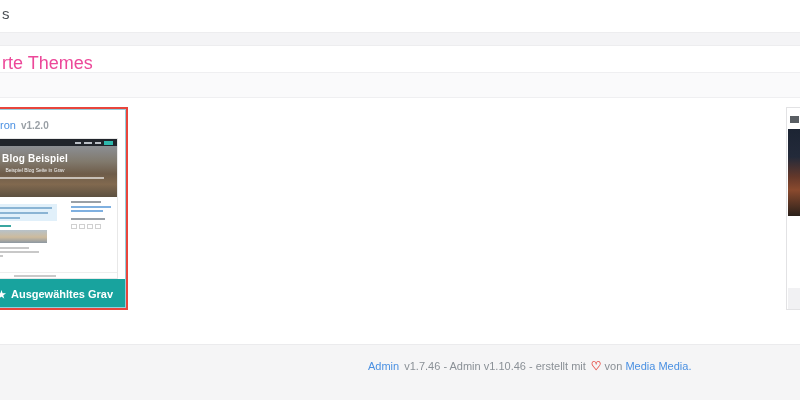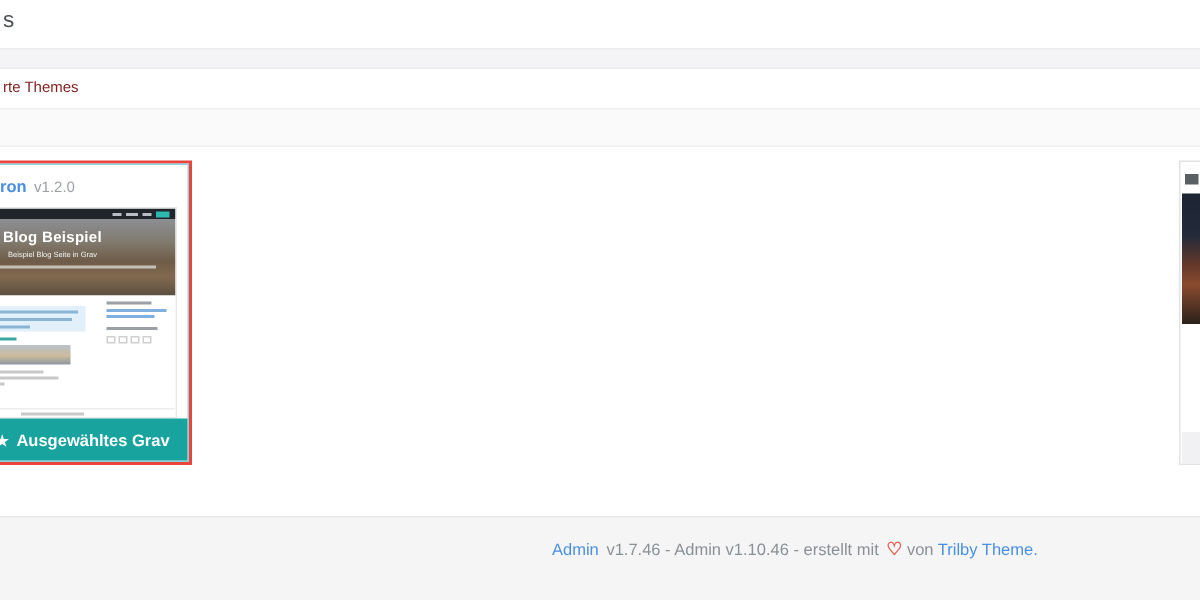--- a/index.html
+++ b/index.html
@@ -13,32 +13,32 @@
 
   
   .top-title { position: absolute; left: 2px; top: 5px; font-size: 15px; color: #4a4f54; }
 
   
   .band1 { position: absolute; left: 0; top: 32px; width: 800px; height: 14px;
            background: #f4f4f6; border-top: 1px solid #ededef; border-bottom: 1px solid #ededef; }
   .band2 { position: absolute; left: 0; top: 72px; width: 800px; height: 26px;
            background: #fafafb; border-top: 1px solid #efeff1; border-bottom: 1px solid #efeff1; }
 
-  .section-heading { position: absolute; left: 2px; top: 53px; font-size: 10px; color: #7f1d1d; }
+  .section-heading { position: absolute; left: 2px; top: 53px; font-size: 18px; color: #ec4899; }
 
   
   .theme-card {
     position: absolute; left: -58px; top: 107px; width: 186px; height: 203px;
     background: #fff; border: 2px solid #e8453c;
   }
   .theme-card .inner-ring { position: absolute; left: 0; top: 0; right: 0; bottom: 0;
     border: 1px solid #93cedd; pointer-events: none; }
   .theme-title { position: absolute; left: 56px; top: 10px; font-size: 11px; white-space: nowrap; }
-  .theme-title a { color: #4a90e2; text-decoration: none; font-weight: bold; }
-  .theme-version { color: #9aa0a6; margin-left: 5px; font-weight: normal; font-size: 10px; }
+  .theme-title a { color: #4a90e2; text-decoration: none; font-weight: normal; }
+  .theme-version { color: #9aa0a6; margin-left: 5px; font-weight: bold; font-size: 10px; }
 
   
   .preview { position: absolute; left: 8px; top: 29px; width: 166px; height: 141px;
              overflow: hidden; border: 1px solid #e8e8e8; background:#fff; }
   .pv-nav { height: 7px; background: #20242b; display: flex; align-items: center; padding: 0 4px; }
   .pv-dash { height: 2px; background: #b9bec5; margin-right: 3px; }
   .pv-nav-spacer { flex: 1; }
   .pv-cta { width: 9px; height: 4px; background: #2fb8ad; }
   .pv-hero { height: 51px; text-align: center; color: #fff;
     background: linear-gradient(180deg, #8b8e93 0%, #817a6e 30%, #6e5c49 55%, #81694f 75%, #5c5040 100%); }
@@ -146,15 +146,15 @@
 <div class="right-card">
   <div class="right-title-frag"></div>
   <div class="right-preview"></div>
   <div class="right-footer"></div>
 </div>
 
 <div class="page-footer">
   <div class="footer-text">
     <a href="#">Admin</a>
     <span class="footer-sep">v1.7.46 - Admin v1.10.46 - erstellt mit</span><span class="heart">♡</span><span>von</span>
-    <a href="#">Trilby Theme.</a>
+    <a href="#">Media Media.</a>
   </div>
 </div>
 
 </body></html>

